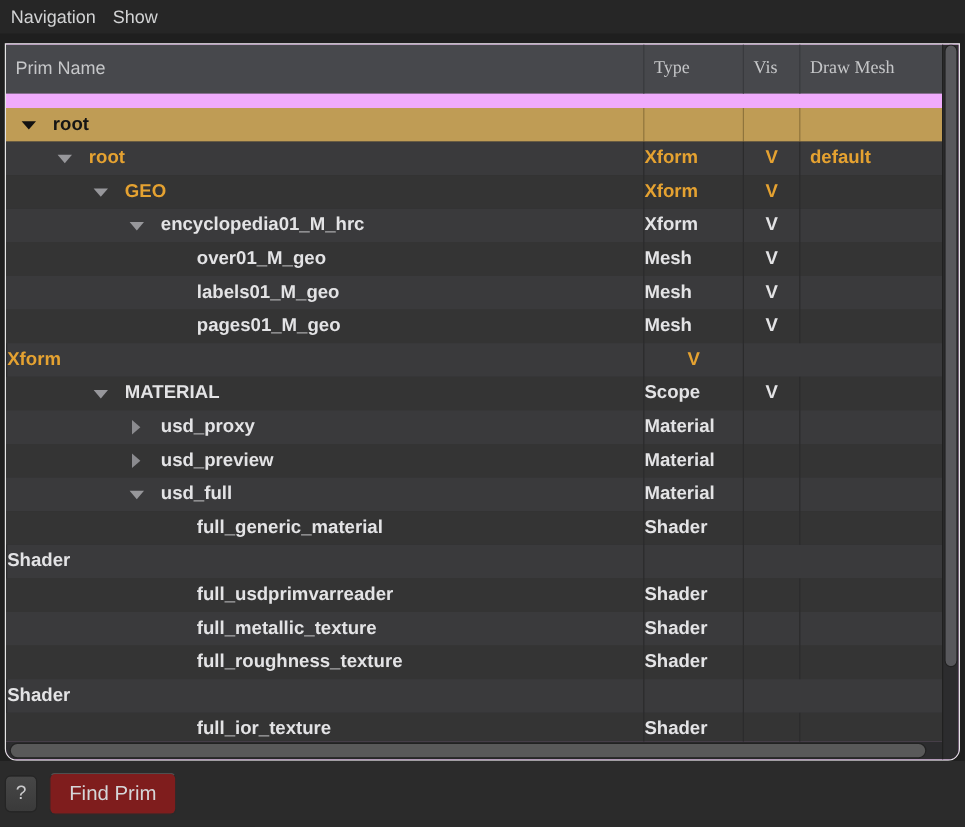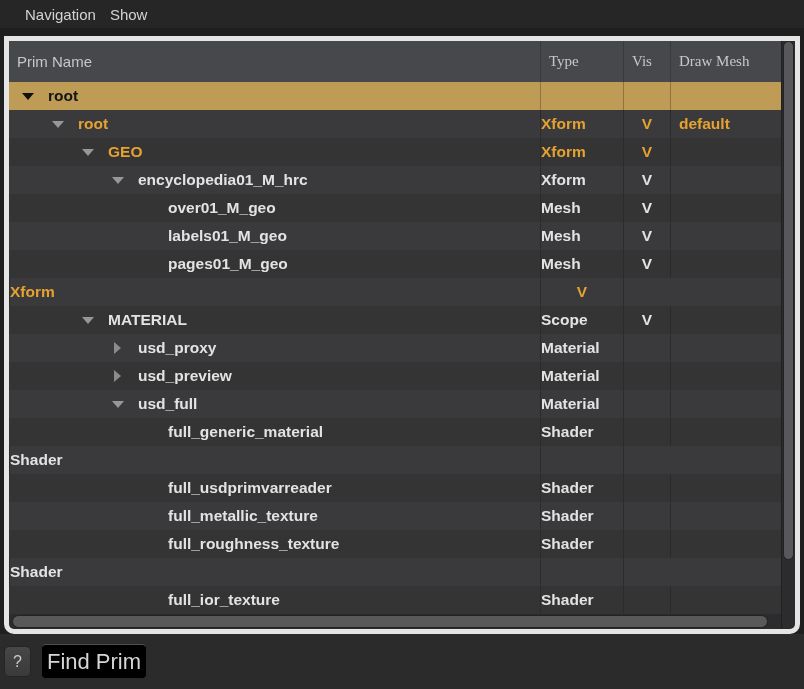--- a/index.html
+++ b/index.html
@@ -8,40 +8,40 @@
     background: #262626;
     font-family: "Liberation Sans", "DejaVu Sans", sans-serif;
     overflow: hidden;
   }
   
   .menubar {
     height: 28px;
     background: #262626;
     display: flex;
     align-items: center;
-    padding-left: 18px;
+    padding-left: 2px;
   }
   .menu-item {
     color: #d2d3d4;
     font-size: 15px;
     padding: 0 7px;
     height: 100%;
     display: flex;
     align-items: center;
     cursor: default;
   }
   
   .panel-wrap {
     height: 606px;
     background: #1f1f1f;
     padding: 8px 4px 0 4px;
   }
   .tree-panel {
     height: 598px;
-    border: 5px solid #e5e5e5;
+    border: 1px solid #e5e5e5;
     border-radius: 0 0 10px 10px;
     background: #f0abfc;
     overflow: hidden;
     display: flex;
   }
   .tree-main {
     flex: 1;
     display: flex;
     flex-direction: column;
     min-width: 0;
@@ -62,20 +62,21 @@
     padding-left: 8px;
     overflow: hidden;
     white-space: nowrap;
   }
   .th + .th { border-left: 1px solid #393a3e; font-family: Liberation Serif, serif; }
   
   .tree-rows {
     flex: 1;
     overflow: hidden;
     background: #343434;
+    margin-top: 12px;
   }
   .tree-row {
     height: 28px;
     display: grid;
     grid-template-columns: 531px 83px 47px 1fr;
     font-weight: bold;
     font-size: 15.5px;
     color: #e3e3e5;
     background: #343434;
   }
@@ -185,26 +186,26 @@
     font-family: "Liberation Sans", "DejaVu Sans", sans-serif;
     padding: 0 9px;
     outline: none;
   }
   .search-input::placeholder { color: #8f9092; }
   .find-button {
     flex: none;
     width: 106px;
     height: 35px;
     margin-left: 10px;
-    background: #000000;
+    background: #7f1d1d;
     border: 1px solid #2a2a2a;
     border-top-color: #4f4f4f;
     border-radius: 5px;
     color: #d5d6d8;
-    font-size: 22px;
+    font-size: 17px;
     font-family: "Liberation Sans", "DejaVu Sans", sans-serif;
     display: flex;
     align-items: center;
     justify-content: center;
   }
 </style>
 </head>
 <body>
 
 <div class="menubar">

